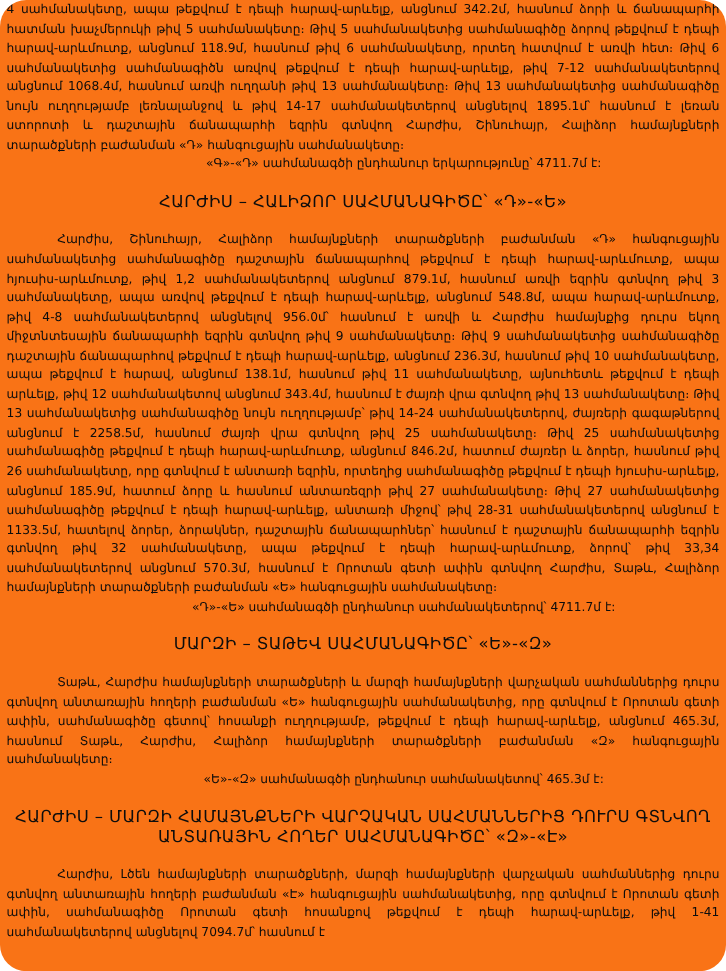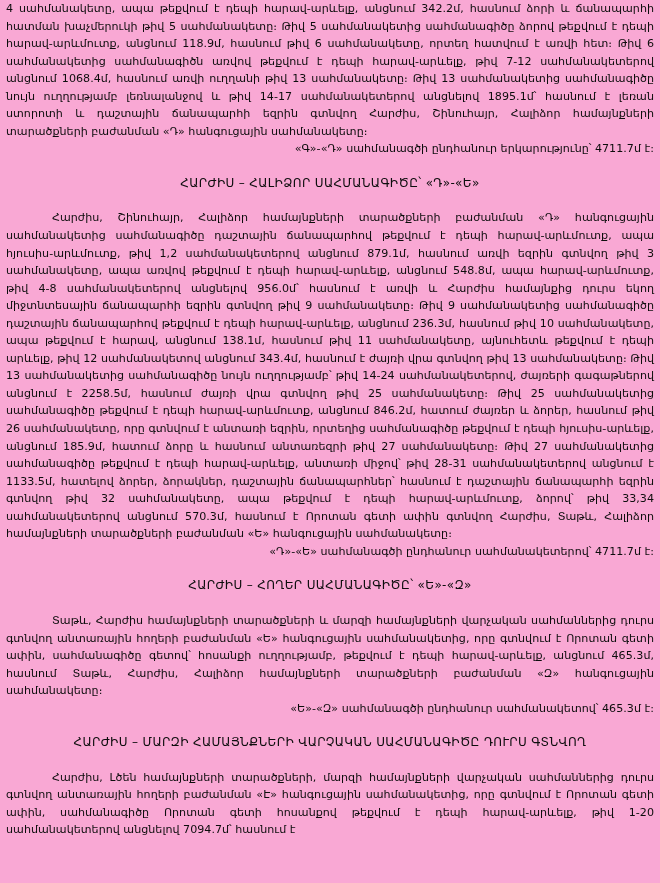--- a/index.html
+++ b/index.html
@@ -8,24 +8,25 @@
     padding: 0;
     background: #ffffff;
   }
   body {
     font-family: "DejaVu Sans", sans-serif;
   }
   #page {
     position: relative;
     width: 660px;
     height: 883px;
-    background: #f9a8d4;
+    background: #f97316;
     overflow: hidden;
     box-sizing: border-box;
     padding: 0 6px;
+    border-radius: 24px;
   }
   .doc-body {
     font-family: "DejaVu Sans", sans-serif;
     font-size: 11.1px;
     line-height: 17.55px;
     color: #0d0d0d;
     text-align: justify;
     text-justify: inter-word;
     letter-spacing: 0.02px;
     -webkit-font-smoothing: none;
@@ -34,25 +35,25 @@
     margin: 0;
     text-indent: 46px;
     text-align: justify;
   }
   p.para.cont {
     text-indent: 0;
   }
   p.result-line {
     margin: 0;
     text-indent: 74px;
-    text-align: right;
+    text-align: center;
   }
   h2.section-heading {
     margin: 0;
-    font-size: 12px;
+    font-size: 15px;
     line-height: 17.55px;
     font-weight: normal;
     text-align: center;
     letter-spacing: 0.35px;
   }
   .gap-md { height: 17px; }
 </style>
 </head>
 <body>
 
@@ -68,30 +69,31 @@
     <h2 class="section-heading">ՀԱՐԺԻՍ – ՀԱԼԻՁՈՐ  ՍԱՀՄԱՆԱԳԻԾԸ՝  «Դ»-«Ե»</h2>
 
     <div class="gap-md"></div>
 
     <p class="para">Հարժիս, Շինուհայր, Հալիձոր համայնքների տարածքների բաժանման «Դ» հանգուցային սահմանակետից սահմանագիծը դաշտային ճանապարհով թեքվում է դեպի հարավ-արևմուտք, ապա հյուսիս-արևմուտք, թիվ 1,2 սահմանակետերով անցնում 879.1մ, հասնում առվի եզրին գտնվող թիվ 3 սահմանակետը, ապա առվով թեքվում է դեպի հարավ-արևելք, անցնում 548.8մ, ապա հարավ-արևմուտք, թիվ 4-8 սահմանակետերով անցնելով 956.0մ՝ հասնում է առվի և Հարժիս համայնքից դուրս եկող միջտնտեսային ճանապարհի եզրին գտնվող թիվ 9 սահմանակետը։ Թիվ 9 սահմանակետից սահմանագիծը դաշտային ճանապարհով թեքվում է դեպի հարավ-արևելք, անցնում 236.3մ, հասնում թիվ 10 սահմանակետը, ապա թեքվում է հարավ, անցնում 138.1մ, հասնում թիվ 11 սահմանակետը, այնուհետև թեքվում է դեպի արևելք, թիվ 12 սահմանակետով անցնում 343.4մ, հասնում է ժայռի վրա գտնվող թիվ 13 սահմանակետը։ Թիվ 13 սահմանակետից սահմանագիծը նույն ուղղությամբ՝ թիվ 14-24 սահմանակետերով, ժայռերի գագաթներով անցնում է 2258.5մ, հասնում ժայռի վրա գտնվող թիվ 25 սահմանակետը։ Թիվ 25 սահմանակետից սահմանագիծը թեքվում է դեպի հարավ-արևմուտք, անցնում 846.2մ, հատում ժայռեր և ձորեր, հասնում թիվ 26 սահմանակետը, որը գտնվում է անտառի եզրին, որտեղից սահմանագիծը թեքվում է դեպի հյուսիս-արևելք, անցնում 185.9մ, հատում ձորը և հասնում անտառեզրի թիվ 27 սահմանակետը։ Թիվ 27 սահմանակետից սահմանագիծը թեքվում է դեպի հարավ-արևելք, անտառի միջով՝ թիվ 28-31 սահմանակետերով անցնում է 1133.5մ, հատելով ձորեր, ձորակներ, դաշտային ճանապարհներ՝ հասնում է դաշտային ճանապարհի եզրին գտնվող թիվ 32 սահմանակետը, ապա թեքվում է դեպի հարավ-արևմուտք, ձորով՝ թիվ 33,34 սահմանակետերով անցնում 570.3մ, հասնում է Որոտան գետի ափին գտնվող Հարժիս, Տաթև, Հալիձոր համայնքների տարածքների բաժանման «Ե» հանգուցային սահմանակետը։</p>
 
     <p class="result-line">«Դ»-«Ե» սահմանագծի ընդհանուր սահմանակետերով՝  4711.7մ է:</p>
 
     <div class="gap-md"></div>
 
-    <h2 class="section-heading">ՀԱՐԺԻՍ – ՀՈՂԵՐ ՍԱՀՄԱՆԱԳԻԾԸ՝  «Ե»-«Զ»</h2>
+    <h2 class="section-heading">ՄԱՐԶԻ – ՏԱԹԵՎ ՍԱՀՄԱՆԱԳԻԾԸ՝  «Ե»-«Զ»</h2>
 
     <div class="gap-md"></div>
 
     <p class="para">Տաթև, Հարժիս համայնքների տարածքների և մարզի համայնքների վարչական սահմաններից դուրս գտնվող անտառային հողերի բաժանման «Ե» հանգուցային սահմանակետից, որը գտնվում է Որոտան գետի ափին, սահմանագիծը գետով՝ հոսանքի ուղղությամբ, թեքվում է դեպի հարավ-արևելք, անցնում 465.3մ, հասնում Տաթև, Հարժիս, Հալիձոր համայնքների տարածքների բաժանման «Զ» հանգուցային սահմանակետը։</p>
 
     <p class="result-line">«Ե»-«Զ» սահմանագծի ընդհանուր սահմանակետով՝  465.3մ է:</p>
 
     <div class="gap-md"></div>
 
-    <h2 class="section-heading">ՀԱՐԺԻՍ – ՄԱՐԶԻ ՀԱՄԱՅՆՔՆԵՐԻ ՎԱՐՉԱԿԱՆ ՍԱՀՄԱՆԱԳԻԾԸ ԴՈՒՐՍ  ԳՏՆՎՈՂ</h2>
+    <h2 class="section-heading">ՀԱՐԺԻՍ – ՄԱՐԶԻ ՀԱՄԱՅՆՔՆԵՐԻ ՎԱՐՉԱԿԱՆ ՍԱՀՄԱՆՆԵՐԻՑ ԴՈՒՐՍ  ԳՏՆՎՈՂ</h2>
+    <h2 class="section-heading">ԱՆՏԱՌԱՅԻՆ  ՀՈՂԵՐ ՍԱՀՄԱՆԱԳԻԾԸ՝  «Զ»-«Է»</h2>
 
     <div class="gap-md"></div>
 
-    <p class="para">Հարժիս, Լծեն համայնքների տարածքների, մարզի համայնքների վարչական սահմաններից դուրս գտնվող անտառային հողերի բաժանման «Է» հանգուցային սահմանակետից, որը գտնվում է Որոտան գետի ափին, սահմանագիծը Որոտան գետի հոսանքով թեքվում է դեպի հարավ-արևելք, թիվ 1-20 սահմանակետերով անցնելով 7094.7մ՝ հասնում է</p>
+    <p class="para">Հարժիս, Լծեն համայնքների տարածքների, մարզի համայնքների վարչական սահմաններից դուրս գտնվող անտառային հողերի բաժանման «Է» հանգուցային սահմանակետից, որը գտնվում է Որոտան գետի ափին, սահմանագիծը Որոտան գետի հոսանքով թեքվում է դեպի հարավ-արևելք, թիվ 1-41 սահմանակետերով անցնելով 7094.7մ՝ հասնում է</p>
 
   </div>
 </div>
 
 </body></html>

